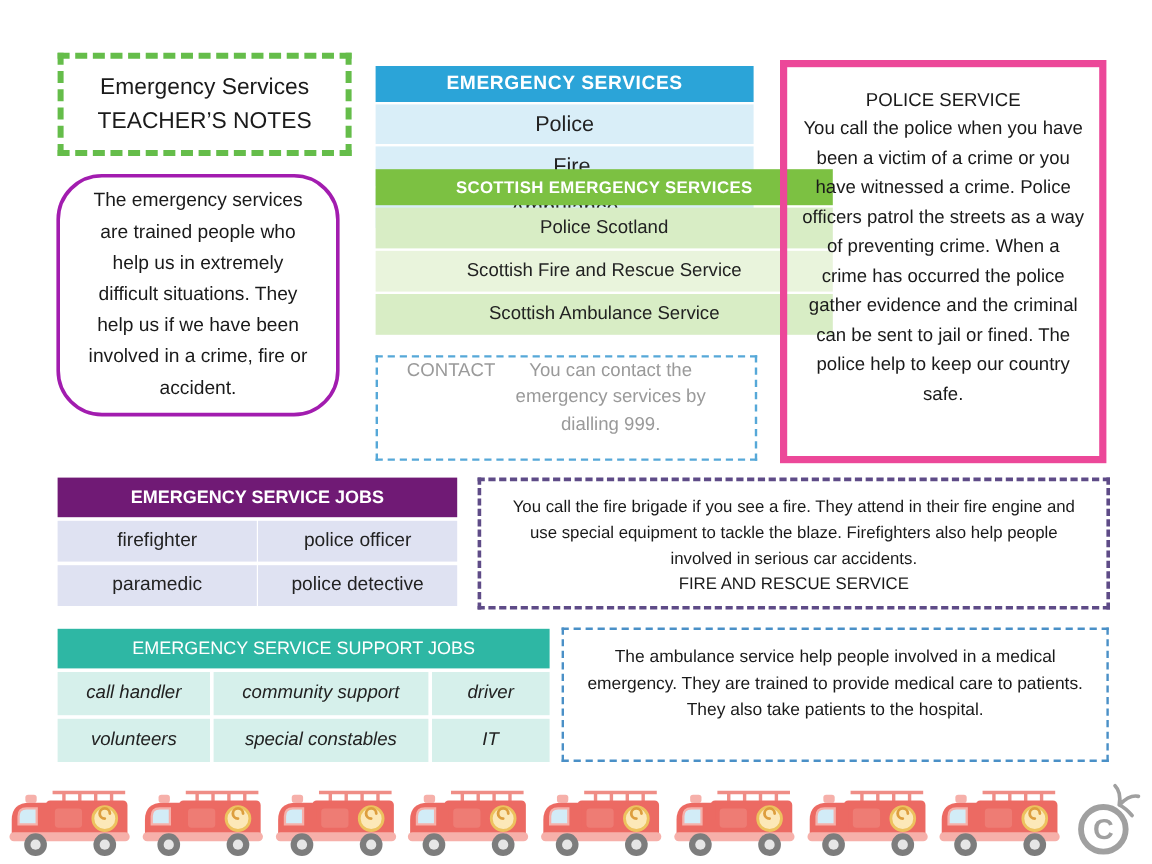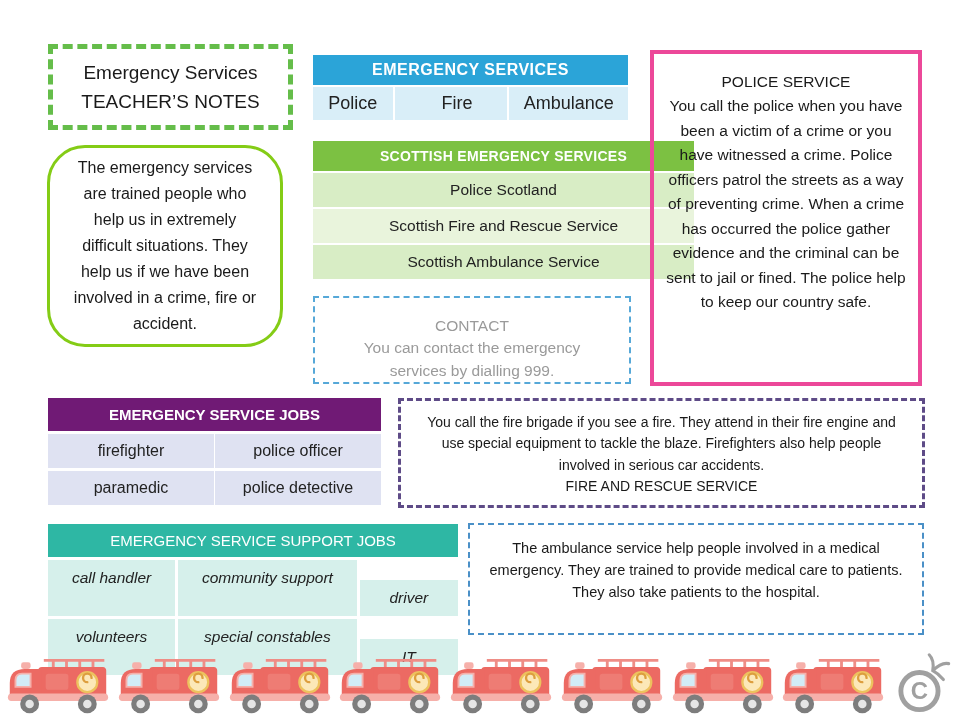--- a/index.html
+++ b/index.html
@@ -11,51 +11,51 @@
   .title-box {
     position:absolute; left:48px; top:44px; width:245px; height:86px;
     border:5px dashed #65bd4a; background:#fff;
     display:flex; flex-direction:column; justify-content:center; align-items:center;
     font-size:19px; line-height:1.55; text-align:center;
   }
 
   
   .intro-box {
     position:absolute; left:47px; top:145px; width:236px; height:202px;
-    border:3px solid #84cc16; border-radius:38px;
+    border:3px solid #a21caf; border-radius:38px;
     display:flex; align-items:center; justify-content:flex-start;
     padding:14px 20px; font-size:16px; line-height:1.62; text-align:center;
   }
 
   
   .svc-table { position:absolute; left:313px; top:55px; width:315px; }
   .svc-header { background:#2ba4d8; color:#fff; font-weight:bold; font-size:16px; text-align:center; padding:6px 0; letter-spacing:0.5px; }
-  .svc-row { display:flex; margin-top:2px; gap:2px; }
+  .svc-row { display:flex; margin-top:2px; gap:2px;flex-direction:column; }
   .svc-cell { background:#d9eef8; font-size:18px; color:#222; text-align:center; padding:6px 0; }
   .c-police { flex:84; } .c-fire { flex:106;padding-left:12px; } .c-amb { flex:125; }
 
   
   .scot-table { position:absolute; left:313px; top:141px; width:381px; }
   .scot-header { background:#7cc142; color:#fff; font-weight:bold; font-size:14px; text-align:center; padding:7px 0; letter-spacing:0.3px; }
   .scot-row { text-align:center; font-size:15.5px; color:#222; padding:8px 0; margin-top:2px; }
   .scot-row.r1, .scot-row.r3 { background:#d8edc5; }
   .scot-row.r2 { background:#e9f4dc; }
 
   
   .contact-box {
     position:absolute; left:313px; top:296px; width:318px; height:88px;
     border:2px dashed #56a8d8; color:#9a9a9a; text-align:center;
-    display:flex; flex-direction:column; justify-content:flex-end; gap:0;
+    display:flex; flex-direction:row; justify-content:flex-start; gap:0;
     font-size:15.5px; line-height:1.45; padding:0 24px;
   }
 
   
   .police-box {
     position:absolute; left:650px; top:50px; width:272px; height:336px;
-    border:4px solid #ec4899; text-align:center;
+    border:6px solid #ec4899; text-align:center;
     font-size:15.5px; line-height:1.58; padding:16px 12px;
   }
 
   
   .jobs-table { position:absolute; left:48px; top:398px; width:333px; }
   .jobs-header { background:#701a75; color:#fff; font-weight:bold; font-size:15px; text-align:center; padding:8px 0; }
   .jobs-row { display:flex; gap:1px; margin-top:3px; }
   .jobs-cell { flex:1; background:#dfe2f2; text-align:center; font-size:16px; padding:8px 0; color:#222; }
 
   
@@ -63,21 +63,21 @@
     position:absolute; left:398px; top:398px; width:527px; height:110px;
     border:3px dashed #5e4b87; text-align:center; font-size:14px; line-height:1.52;
     padding:11px 18px;
   }
 
   
   .support-table { position:absolute; left:48px; top:524px; width:410px; }
   .support-header { background:#2eb7a4; color:#fff; font-weight:normal; font-size:15px; text-align:center; padding:8px 0; }
   .support-row { display:flex; gap:3px; margin-top:3px;font-style:italic; }
   .support-cell { background:#d6f0eb; text-align:center; font-size:15.5px; padding:9px 0; color:#222; }
-  .sc1 { flex:128; } .sc2 { flex:180; } .sc3 { flex:99;margin-top:20px; }
+  .sc1 { flex:128; } .sc2 { flex:180; } .sc3 { flex:99; }
 
   
   .amb-box {
     position:absolute; left:468px; top:523px; width:456px; height:112px;
     border:2px dashed #4a90c7; text-align:center; font-size:14.5px; line-height:1.52;
     padding:12px 16px;
   }
 
   
   .truck-row {

